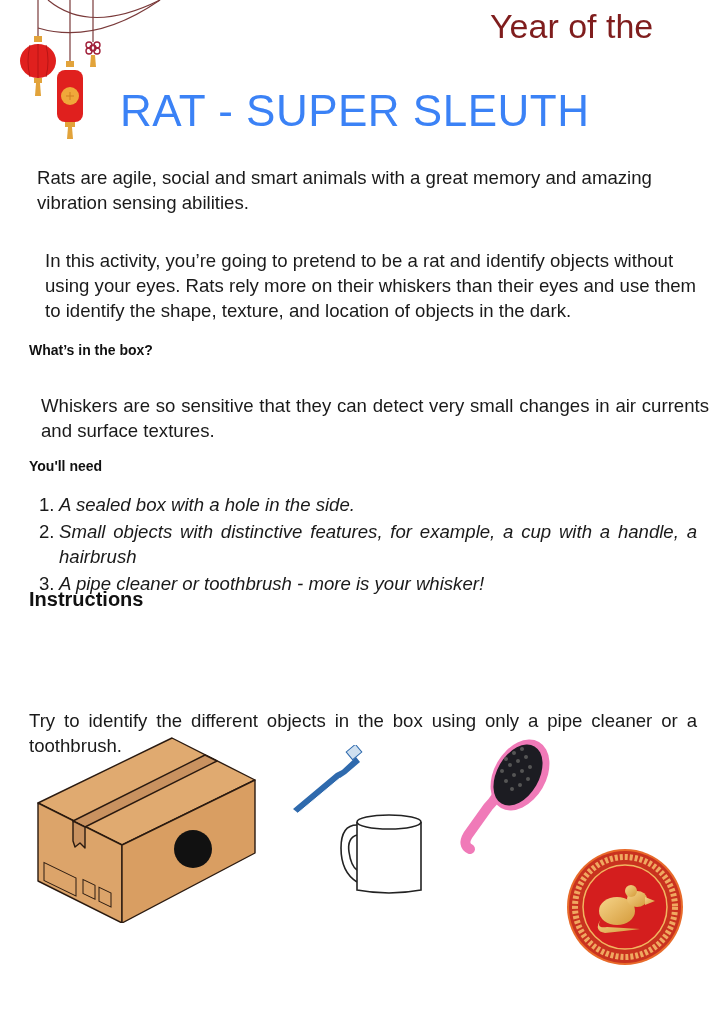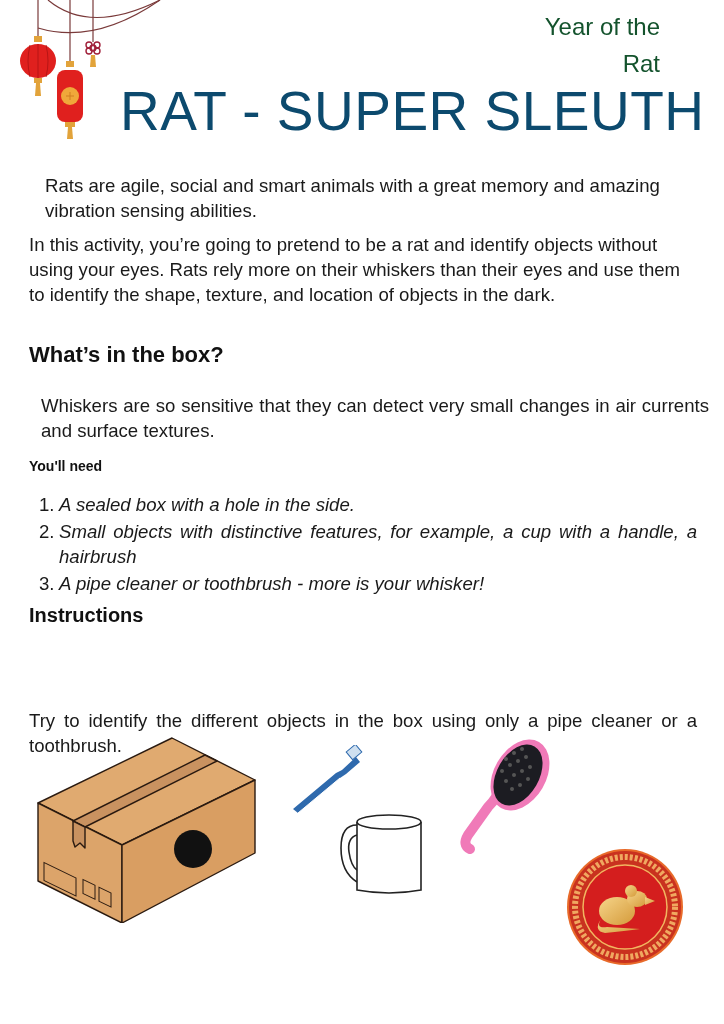--- a/index.html
+++ b/index.html
@@ -1,35 +1,35 @@
 <!DOCTYPE html>
 <html><head>
   <meta charset="utf-8">
   <style>
     html, body { margin: 0; padding: 0; background: #ffffff; }
     body { width: 724px; height: 1024px; position: relative; overflow: hidden;
            font-family: "Liberation Sans", sans-serif; color: #1a1a1a; }
     .abs { position: absolute; }
-    .subtitle { left: 490px; top: 8px; width: 170px; text-align: right;
-                color: #14532d; font-size: 24px; line-height: 37px; }
-    .title { left: 120px; top: 78px; font-size: 55px; color: #0c4a6e;
+    .subtitle { left: 490px; top: 8px; width: 170px; text-align: left;
+                color: #7f1d1d; font-size: 34px; line-height: 37px; }
+    .title { left: 120px; top: 78px; font-size: 44px; color: #3b82f6;
              letter-spacing: 0.5px; white-space: nowrap; line-height: 66px; }
     .para { left: 29px; width: 668px; font-size: 18.6px; line-height: 25px; color: #1a1a1a; }
     .p1 { top: 157px; }
     .p2 { top: 232px; }
     .h2 { left: 29px; font-size: 21px; font-weight: bold; color: #111; }
-    .h-box { top: 342px; font-size: 22px; }
+    .h-box { top: 342px; font-size: 14px; }
     .p3 { top: 381px; text-align: justify; }
     .h-need { top: 458px; font-size: 14px; }
     .list { left: 39px; top: 492px; width: 658px; margin: 0; padding: 0; list-style: none;
             font-size: 18.6px; line-height: 25px; }
     .list li { display: flex; margin-bottom: 2px; }
     .list .num { width: 20px; flex: none; }
     .list .txt { flex: 1; text-align: justify; font-style: italic; }
-    .h-instr { top: 604px; font-size: 20px; }
+    .h-instr { top: 588px; font-size: 20px; }
     .p4 { top: 708px; text-align: justify; }
   </style>
 </head>
 <body>
 
 <svg class="abs" style="left:0;top:0" width="180" height="145" viewBox="0 0 180 145">
   <path d="M48 0 Q90 35 160 0" stroke="#7a3a3a" stroke-width="1.2" fill="none"></path>
   <path d="M38 28 Q95 45 160 0" stroke="#7a3a3a" stroke-width="1.2" fill="none"></path>
   <line x1="38" y1="0" x2="38" y2="38" stroke="#7a3a3a" stroke-width="1.2"></line>
   <line x1="70" y1="0" x2="70" y2="62" stroke="#7a3a3a" stroke-width="1.2"></line>
@@ -53,27 +53,26 @@
       <circle cx="97" cy="45" r="3"></circle>
     <circle cx="89" cy="51" r="3"></circle>
       <circle cx="97" cy="51" r="3"></circle>
     <circle cx="93" cy="48" r="3"></circle>
   </g>
   <path d="M91 55 L95 55 L96 67 L90 67 Z" fill="#e2a33a"></path>
 </svg>
 
 <div class="abs subtitle">
   <div>Year of the</div>
-  <div>Rat</div>
 </div>
 
 <h1 class="abs title" style="margin:0;font-weight:normal">RAT - SUPER SLEUTH</h1>
 
-<p class="abs para p1" style="margin:16px">Rats are agile, social and smart animals with a great memory and amazing vibration sensing abilities.</p>
-<p class="abs para p2" style="margin:0">In this activity, you’re going to pretend to be a rat and identify objects without using your eyes. Rats rely more on their whiskers than their eyes and use them to identify the shape, texture, and location of objects in the dark.</p>
+<p class="abs para p1" style="margin:8px">Rats are agile, social and smart animals with a great memory and amazing vibration sensing abilities.</p>
+<p class="abs para p2" style="margin:16px">In this activity, you’re going to pretend to be a rat and identify objects without using your eyes. Rats rely more on their whiskers than their eyes and use them to identify the shape, texture, and location of objects in the dark.</p>
 
 <h2 class="abs h2 h-box" style="margin:0">What’s in the box?</h2>
 <p class="abs para p3" style="margin:12px">Whiskers are so sensitive that they can detect very small changes in air currents and surface textures.</p>
 
 <h2 class="abs h2 h-need" style="margin:0">You'll need</h2>
 <ol class="abs list">
   <li>
     <span class="num">1.</span>
     <span class="txt">A sealed box with a hole in the side.</span>
   </li>

